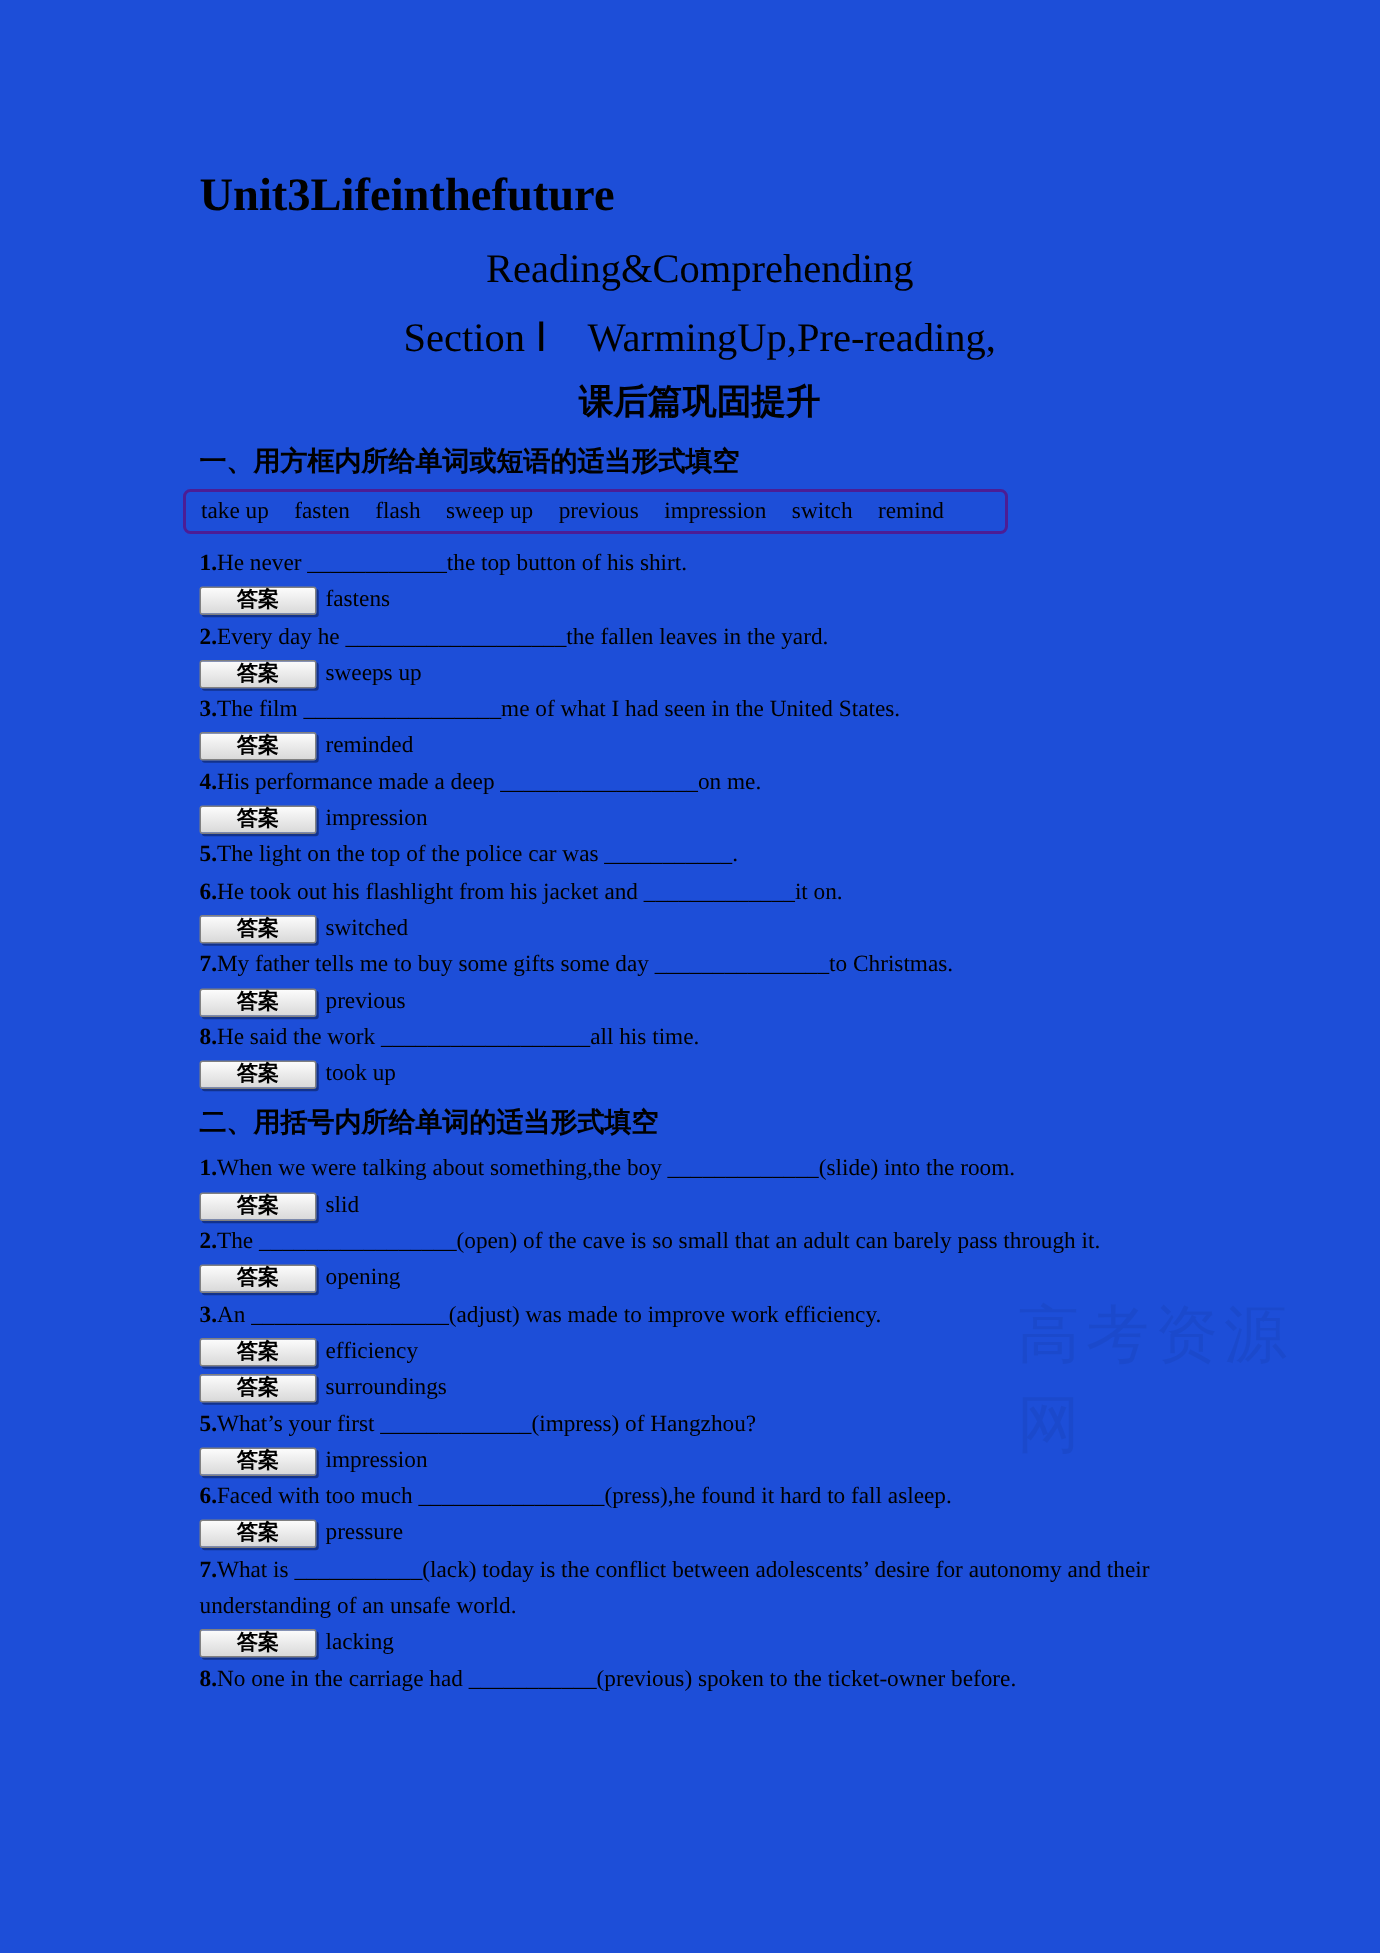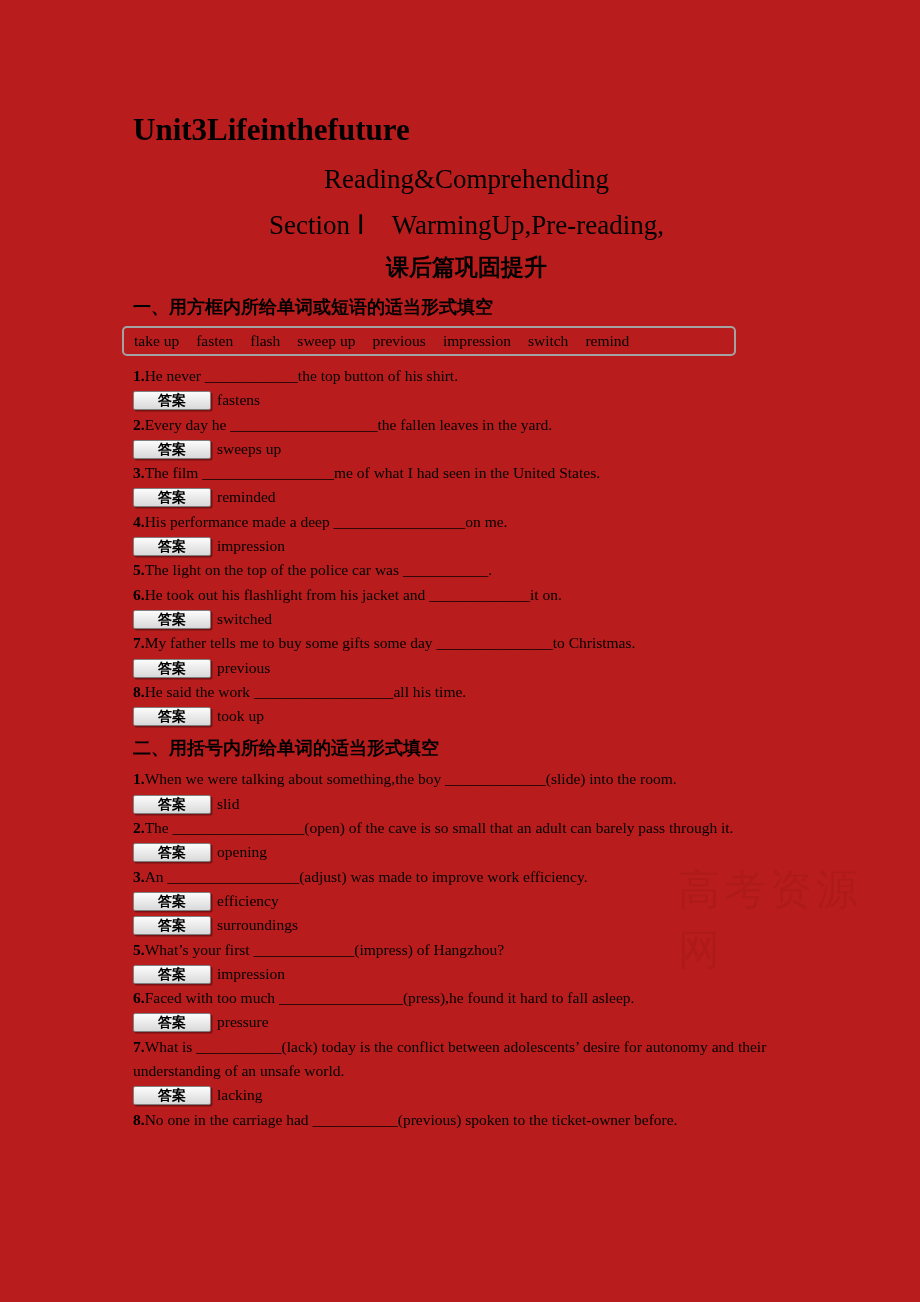--- a/index.html
+++ b/index.html
@@ -1,19 +1,19 @@
 <!DOCTYPE html>
 <html><head>
 <meta charset="utf-8">
 <style>
   html,body{margin:0;padding:0;background:#fff;}
   .page{
     position:relative;
     width:920px;height:1302px;
-    background:#b91c1c;
+    background:#1d4ed8;
     overflow:hidden;
     font-family:"Liberation Serif", serif;
     color:#000;
   }
   .content{width:667px;margin-left:133px;padding-top:112px;}
   .unit-title{
     font-size:31px;font-weight:bold;margin:0 0 8px 0;
     font-family:"Liberation Serif", serif;
   }
   .subtitle{ text-align:center;font-size:27px;line-height:46px;margin:0;}
@@ -21,22 +21,22 @@
     text-align:center;font-size:23px;margin:4px 0 12px 0;
   }
   .lesson-header .kai{font-weight:bold;font-family:"Liberation Serif", serif;}
   .lesson-header .hei{font-weight:bold;font-family:"Liberation Sans", sans-serif;}
   .part-heading{
     font-family:"Liberation Sans", sans-serif;
     font-weight:bold;font-size:18px;margin:8px 0 7px 0;
   }
   .word-box{
     box-sizing:border-box;
-    width:614px;margin-left:-11px;
-    border:2px solid #a3a3a3;border-radius:5px;
+    width:550px;margin-left:-11px;
+    border:2px solid #4c1d95;border-radius:5px;
     padding:4px 10px;
     display:flex;gap:17px;flex-wrap:wrap;
     font-size:15.5px;
     margin-bottom:8px;
   }
   .q-line,.a-line{margin:0;line-height:24.3px;font-size:15.5px;}
   .q-num{font-weight:bold;}
   .ans-btn{
     display:inline-block;
     min-width:32px;text-align:center;

